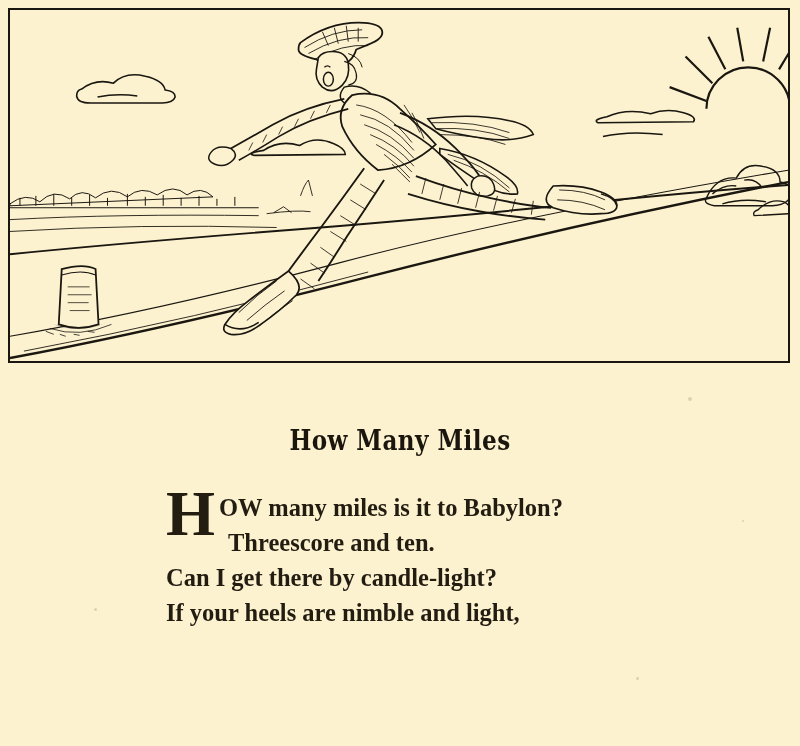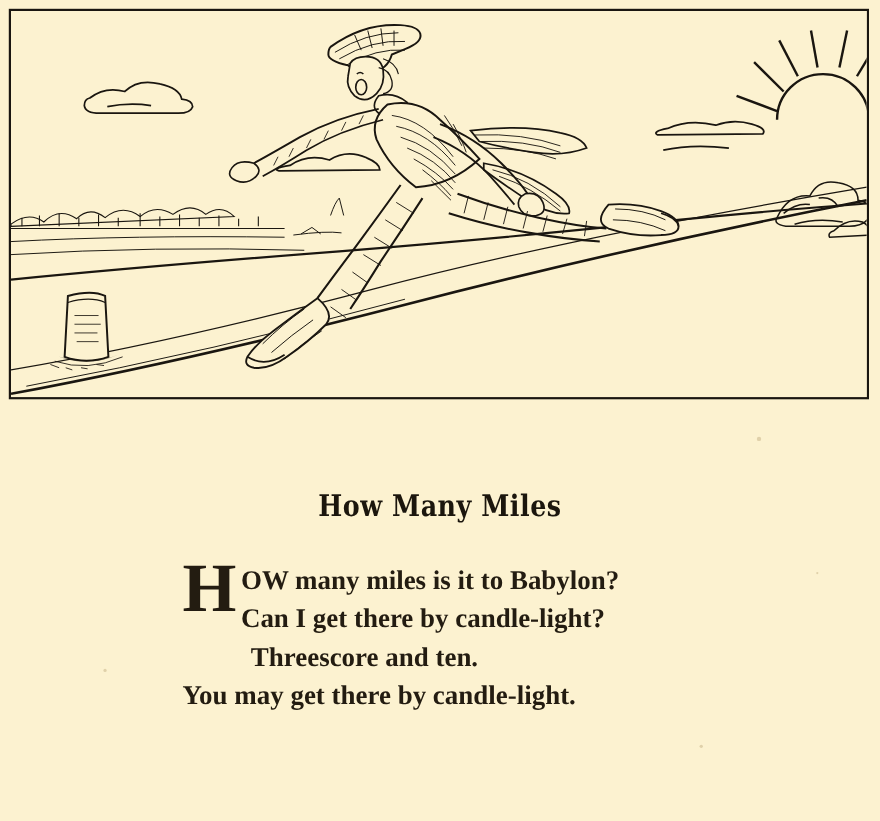--- a/index.html
+++ b/index.html
@@ -44,21 +44,20 @@
   }
   .plate svg { display: block; width: 100%; height: 100%; }
 
   
   .poem-wrap {
     position: absolute;
     left: 0;
     right: 0;
     top: 425px;
     text-align: center;
-    margin-top: 20px;
   }
   .poem-title {
     font-family: "DejaVu Serif", serif;
     font-weight: bold;
     font-size: 27px;
     letter-spacing: .5px;
     color: #1b160d;
     
     font-stretch: condensed;
     transform: scaleX(.95);
@@ -232,19 +231,19 @@
       </g>
     </svg>
   </div>
 
   <div class="poem-wrap">
     <div class="poem-title">How Many Miles</div>
 
     <div class="verse">
       <span class="dropcap">H</span>
       <div class="line first-line">OW many miles is it to Babylon?</div>
+      <div class="line indent1">Threescore and ten.</div>
       <div class="line">Can I get there by candle-light?</div>
-      <div class="line indent1">Threescore and ten.</div>
-      <div class="line">You may get there by candle-light.</div>
+      <div class="line">If your heels are nimble and light,</div>
     </div>
   </div>
 
 </div>
 
 </body></html>

